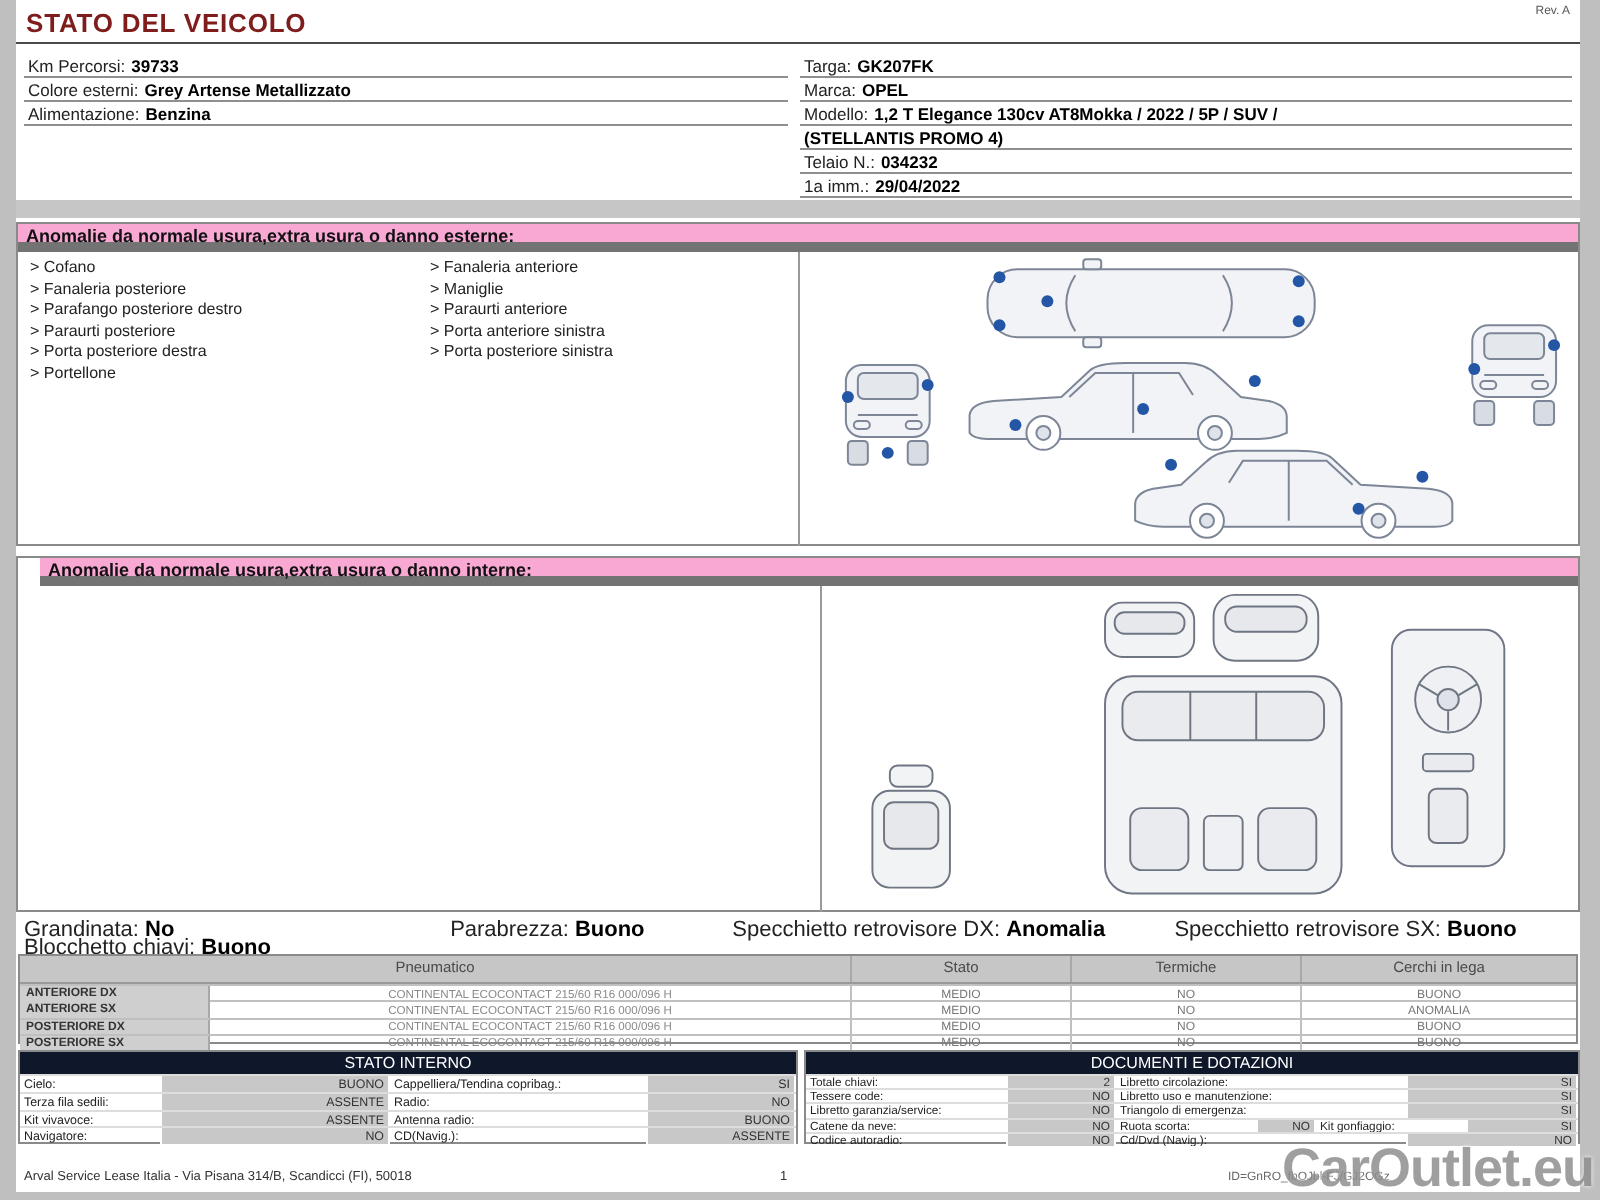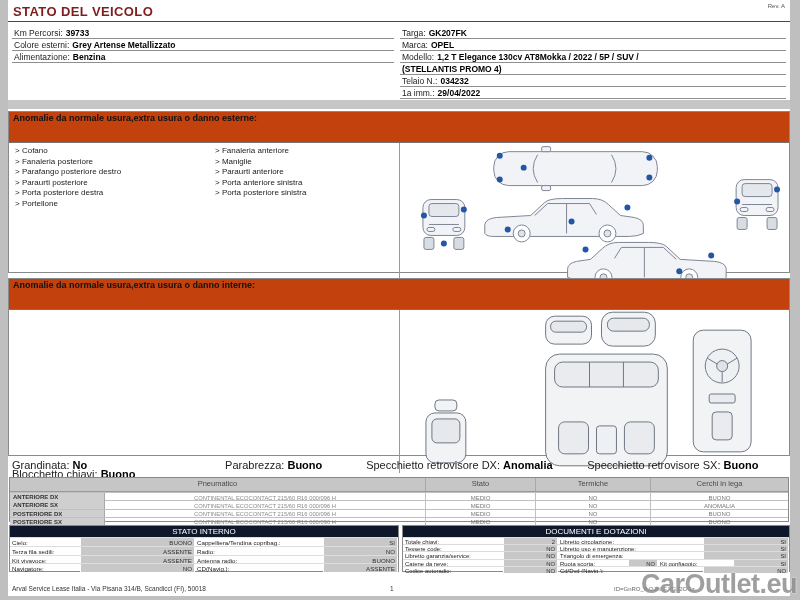--- a/index.html
+++ b/index.html
@@ -14,22 +14,22 @@
   .info-left { position:absolute; left:4px; top:27px; width:382px; }
   .info-right { position:absolute; left:392px; top:27px; width:386px; }
   .info-row { display:flex; gap:3px; height:12px; border-bottom:1px solid #8f8f8f; font-size:8.5px; padding:1px 2px 0; white-space:nowrap; overflow:hidden; align-items:baseline; }
   .lbl { color:#222; }
   .val { font-weight:bold; color:#000; }
 
   .band { position:absolute; left:0; right:0; top:100px; height:9px; background:#c6c6c6; }
 
   .anom-box { position:absolute; left:0; right:0; border:1px solid #8a8a8a; background:#fff; }
   .anom-box.exterior { top:111px; height:162px; }
-  .anom-box.interior { top:278px; height:178px; }
-  .box-header { height:31px; background:#c2410c; border-bottom:1px solid #737373; font-size:9px; font-weight:bold; padding:1px 0 0 4px; color:#111; }
+  .anom-box.interior { top:278px; height:178px;padding-left:11px; }
+  .box-header { height:14px; background:#f9a8d4; border-bottom:5px solid #737373; font-size:9px; font-weight:bold; padding:1px 0 0 4px; color:#111; }
   .box-body { display:flex; height:calc(100% - 13px); }
   .anomaly-lists { width:390px; padding:3px 6px; display:flex; gap:22px; }
   .anomaly-lists ul { list-style:none; width:184px; font-size:8px; line-height:10.6px; color:#222; }
   .anomaly-lists li::before { content:"> "; }
   .diagram-area { flex:1; border-left:1px solid #999; position:relative; overflow:hidden; }
   .diagram-area svg { display:block; width:100%; height:100%; }
   .car, .int { stroke:#7d8697; fill:#f2f3f6; stroke-width:1; }
   .int { stroke:#6f7683; fill:#f2f3f5; }
   .dot { fill:#2456a6; stroke:none; }
 

